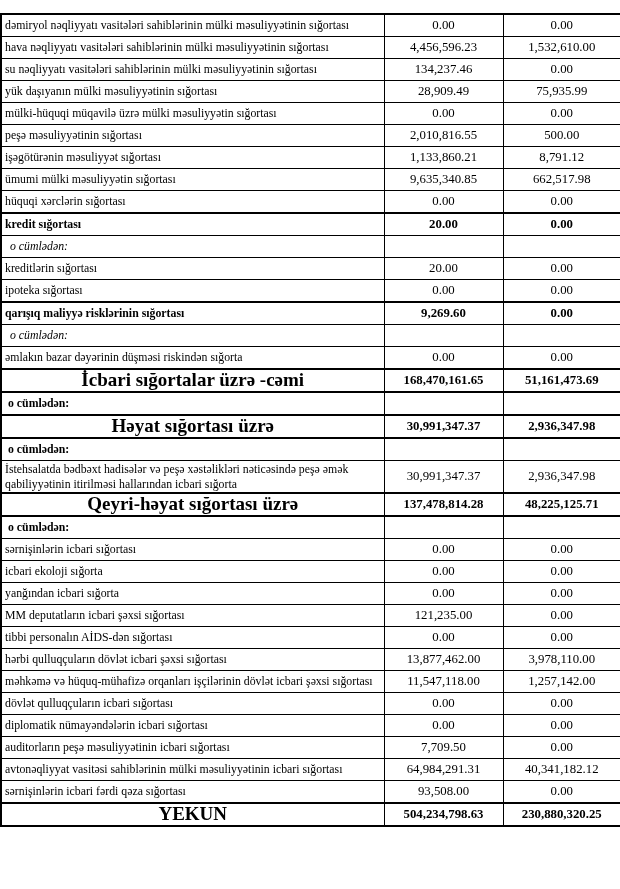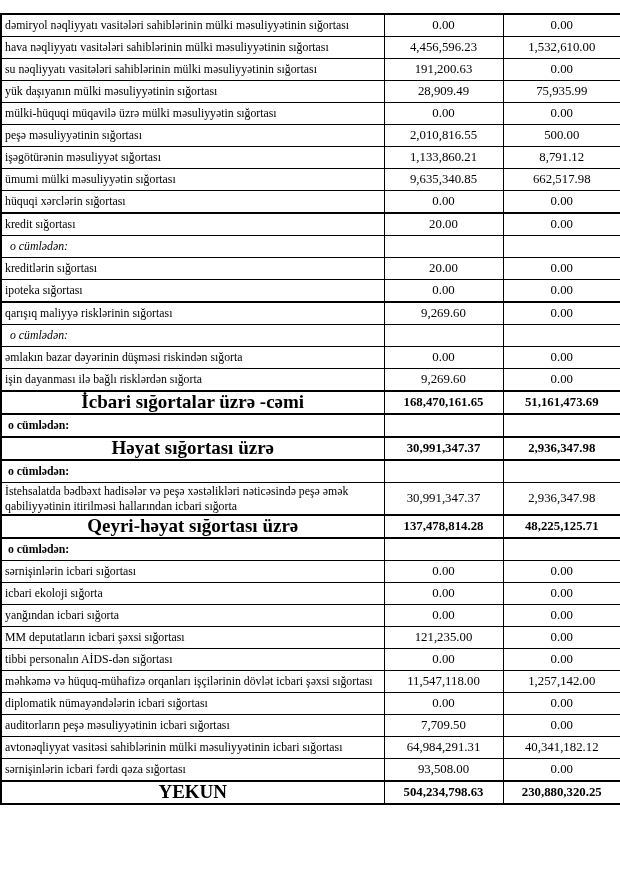--- a/index.html
+++ b/index.html
@@ -33,21 +33,21 @@
   td.label-cell {
     text-align: left;
     font-size: 11.8px;
     line-height: 14.5px;
   }
   td.value-cell {
     text-align: center;
     font-size: 12.8px;
   }
   
-  tr.style-bold td { font-weight: normal; border-top: 2px solid #000000; }
+  tr.style-bold td { font-weight: bold; border-top: 2px solid #000000; }
   
   tr.style-italic td.label-cell { font-style: italic; padding-left: 8px; }
   
   tr.style-boldsub td.label-cell { font-weight: bold; padding-left: 6px; }
   
   tr.style-section td {
     font-weight: bold;
     border-top: 2px solid #000000;
     border-bottom: 2px solid #000000;
   }
@@ -72,21 +72,21 @@
           <td class="value-cell">0.00</td>
           <td class="value-cell">0.00</td>
         </tr>
         <tr class="style-normal">
           <td class="label-cell">hava nəqliyyatı vasitələri sahiblərinin mülki məsuliyyətinin sığortası</td>
           <td class="value-cell">4,456,596.23</td>
           <td class="value-cell">1,532,610.00</td>
         </tr>
         <tr class="style-normal">
           <td class="label-cell">su nəqliyyatı vasitələri sahiblərinin mülki məsuliyyətinin sığortası</td>
-          <td class="value-cell">191,200.63</td>
+          <td class="value-cell">134,237.46</td>
           <td class="value-cell">0.00</td>
         </tr>
         <tr class="style-normal">
           <td class="label-cell">yük daşıyanın mülki məsuliyyətinin sığortası</td>
           <td class="value-cell">28,909.49</td>
           <td class="value-cell">75,935.99</td>
         </tr>
         <tr class="style-normal">
           <td class="label-cell">mülki-hüquqi müqavilə üzrə mülki məsuliyyətin sığortası</td>
           <td class="value-cell">0.00</td>
@@ -140,25 +140,20 @@
         <tr class="style-italic">
           <td class="label-cell">o cümlədən:</td>
           <td class="value-cell"></td>
           <td class="value-cell"></td>
         </tr>
         <tr class="style-normal">
           <td class="label-cell">əmlakın bazar dəyərinin düşməsi riskindən sığorta</td>
           <td class="value-cell">0.00</td>
           <td class="value-cell">0.00</td>
         </tr>
-        <tr class="style-normal">
-          <td class="label-cell">işin dayanması ilə bağlı risklərdən sığorta</td>
-          <td class="value-cell">9,269.60</td>
-          <td class="value-cell">0.00</td>
-        </tr>
         <tr class="style-section">
           <td class="label-cell">İcbari sığortalar üzrə -cəmi</td>
           <td class="value-cell">168,470,161.65</td>
           <td class="value-cell">51,161,473.69</td>
         </tr>
         <tr class="style-boldsub">
           <td class="label-cell">o cümlədən:</td>
           <td class="value-cell"></td>
           <td class="value-cell"></td>
         </tr>
@@ -206,23 +201,33 @@
           <td class="label-cell">MM deputatların icbari şəxsi sığortası</td>
           <td class="value-cell">121,235.00</td>
           <td class="value-cell">0.00</td>
         </tr>
         <tr class="style-normal">
           <td class="label-cell">tibbi personalın AİDS-dən sığortası</td>
           <td class="value-cell">0.00</td>
           <td class="value-cell">0.00</td>
         </tr>
         <tr class="style-normal">
+          <td class="label-cell">hərbi qulluqçuların dövlət icbari şəxsi sığortası</td>
+          <td class="value-cell">13,877,462.00</td>
+          <td class="value-cell">3,978,110.00</td>
+        </tr>
+        <tr class="style-normal">
           <td class="label-cell">məhkəmə və hüquq-mühafizə orqanları işçilərinin dövlət icbari şəxsi sığortası</td>
           <td class="value-cell">11,547,118.00</td>
           <td class="value-cell">1,257,142.00</td>
+        </tr>
+        <tr class="style-normal">
+          <td class="label-cell">dövlət qulluqçuların icbari sığortası</td>
+          <td class="value-cell">0.00</td>
+          <td class="value-cell">0.00</td>
         </tr>
         <tr class="style-normal">
           <td class="label-cell">diplomatik nümayəndələrin icbari sığortası</td>
           <td class="value-cell">0.00</td>
           <td class="value-cell">0.00</td>
         </tr>
         <tr class="style-normal">
           <td class="label-cell">auditorların peşə məsuliyyətinin icbari sığortası</td>
           <td class="value-cell">7,709.50</td>
           <td class="value-cell">0.00</td>

